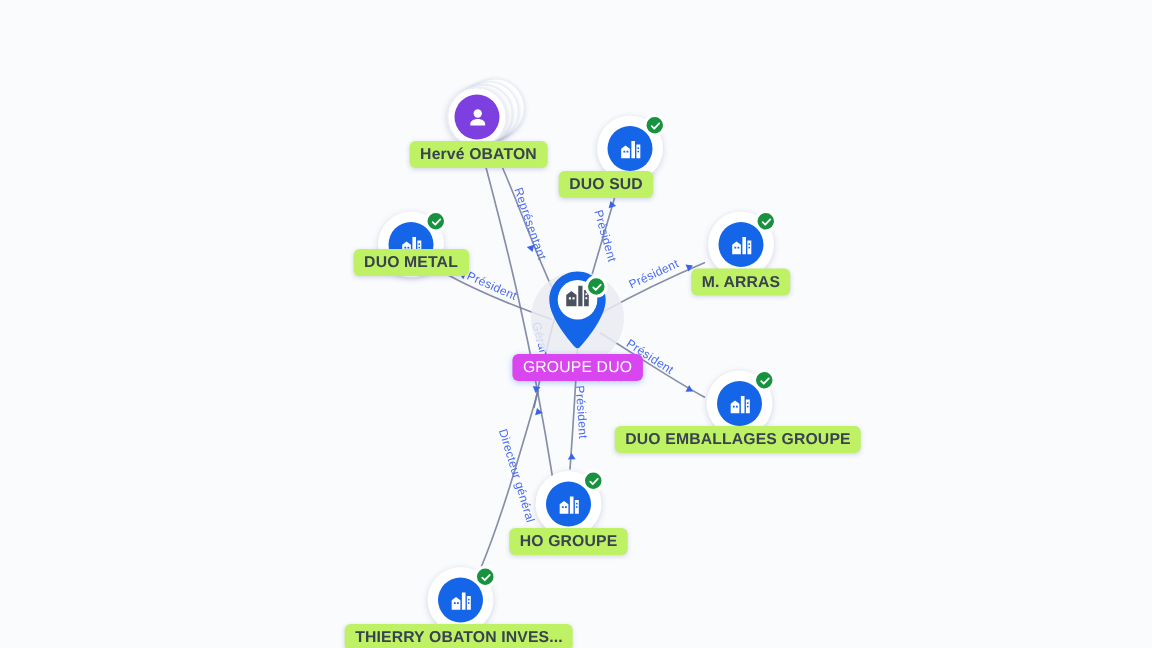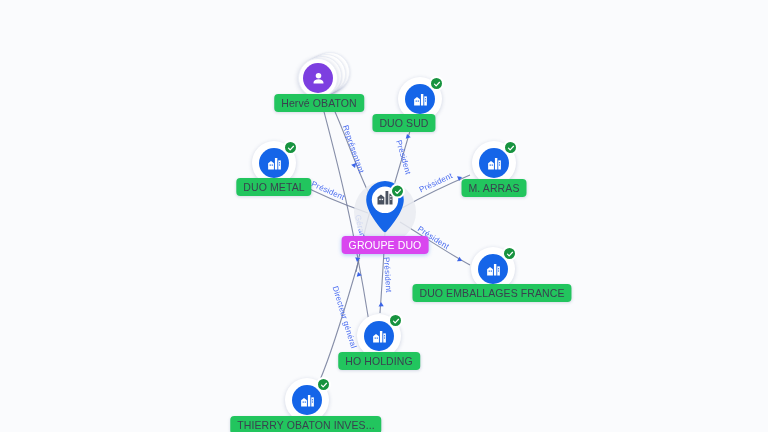--- a/index.html
+++ b/index.html
@@ -140,26 +140,27 @@
   }
 
   
   .node-label {
     position: absolute;
     transform: translate(-50%, 0);
     white-space: nowrap;
     font-size: 10.5px;
     font-family: "Liberation Sans", sans-serif;
     color: #39424f;
-    background: #22c55e;
+    background: #bef264;
     border-radius: 4px;
     padding: 3px 7px;
     box-shadow: 0 1px 3px rgba(40,60,120,0.17);
     letter-spacing: 0.1px;
     line-height: 1.15;
+    font-weight: bold;
   }
   .node-label.primary {
     background: #d946ef;
     color: #ffffff;
     font-weight: normal;
     box-shadow: 0 1px 4px rgba(21,101,232,0.35);
   }
 </style>
 </head>
 <body>
@@ -288,21 +289,21 @@
               </svg>
             </div>
             <div class="badge-check">
               <svg width="8" height="8" viewBox="0 0 24 24" aria-hidden="true">
                 <path d="M4.5 12.4l5 5 10-10.6" fill="none" stroke="#ffffff" stroke-width="3.6" stroke-linecap="round" stroke-linejoin="round"></path>
               </svg>
             </div>
           </div>
         </div>
       </div>
-      <div class="node-label" style="left: 274px; top: 178px;">DUO METAL</div>
+      <div class="node-label" style="left: 274px; top: 166px;">DUO METAL</div>
       <div class="node" style="left: 494px; top: 163px;">
         <div class="node-art">
           <div class="company-disc" style="position: relative;">
             <div class="company-inner">
               <svg width="17" height="17" viewBox="0 0 24 24" aria-hidden="true">
                 <path fill="#ffffff" d="M3 20.5h8.2v-8.9L7.1 8.4 3 11.6z"></path>
                 <path fill="#ffffff" d="M12.6 20.5H16V4.2h-3.4z"></path>
                 <path fill="#ffffff" d="M17.3 20.5H21V7.6h-3.7z"></path>
                 <rect x="5.1" y="13.4" width="1.7" height="1.7" fill="#1565e8"></rect>
                 <rect x="8.0" y="13.4" width="1.7" height="1.7" fill="#1565e8"></rect>
@@ -334,21 +335,21 @@
               </svg>
             </div>
             <div class="badge-check">
               <svg width="8" height="8" viewBox="0 0 24 24" aria-hidden="true">
                 <path d="M4.5 12.4l5 5 10-10.6" fill="none" stroke="#ffffff" stroke-width="3.6" stroke-linecap="round" stroke-linejoin="round"></path>
               </svg>
             </div>
           </div>
         </div>
       </div>
-      <div class="node-label" style="left: 492px; top: 284px;">DUO EMBALLAGES FRANCE</div>
+      <div class="node-label" style="left: 492px; top: 284px;">DUO EMBALLAGES GROUPE</div>
       <div class="node" style="left: 379px; top: 336px;">
         <div class="node-art">
           <div class="company-disc" style="position: relative;">
             <div class="company-inner">
               <svg width="17" height="17" viewBox="0 0 24 24" aria-hidden="true">
                 <path fill="#ffffff" d="M3 20.5h8.2v-8.9L7.1 8.4 3 11.6z"></path>
                 <path fill="#ffffff" d="M12.6 20.5H16V4.2h-3.4z"></path>
                 <path fill="#ffffff" d="M17.3 20.5H21V7.6h-3.7z"></path>
                 <rect x="5.1" y="13.4" width="1.7" height="1.7" fill="#1565e8"></rect>
                 <rect x="8.0" y="13.4" width="1.7" height="1.7" fill="#1565e8"></rect>
@@ -357,21 +358,21 @@
               </svg>
             </div>
             <div class="badge-check">
               <svg width="8" height="8" viewBox="0 0 24 24" aria-hidden="true">
                 <path d="M4.5 12.4l5 5 10-10.6" fill="none" stroke="#ffffff" stroke-width="3.6" stroke-linecap="round" stroke-linejoin="round"></path>
               </svg>
             </div>
           </div>
         </div>
       </div>
-      <div class="node-label" style="left: 379px; top: 352px;">HO HOLDING</div>
+      <div class="node-label" style="left: 379px; top: 352px;">HO GROUPE</div>
       <div class="node" style="left: 307px; top: 400px;">
         <div class="node-art">
           <div class="company-disc" style="position: relative;">
             <div class="company-inner">
               <svg width="17" height="17" viewBox="0 0 24 24" aria-hidden="true">
                 <path fill="#ffffff" d="M3 20.5h8.2v-8.9L7.1 8.4 3 11.6z"></path>
                 <path fill="#ffffff" d="M12.6 20.5H16V4.2h-3.4z"></path>
                 <path fill="#ffffff" d="M17.3 20.5H21V7.6h-3.7z"></path>
                 <rect x="5.1" y="13.4" width="1.7" height="1.7" fill="#1565e8"></rect>
                 <rect x="8.0" y="13.4" width="1.7" height="1.7" fill="#1565e8"></rect>

